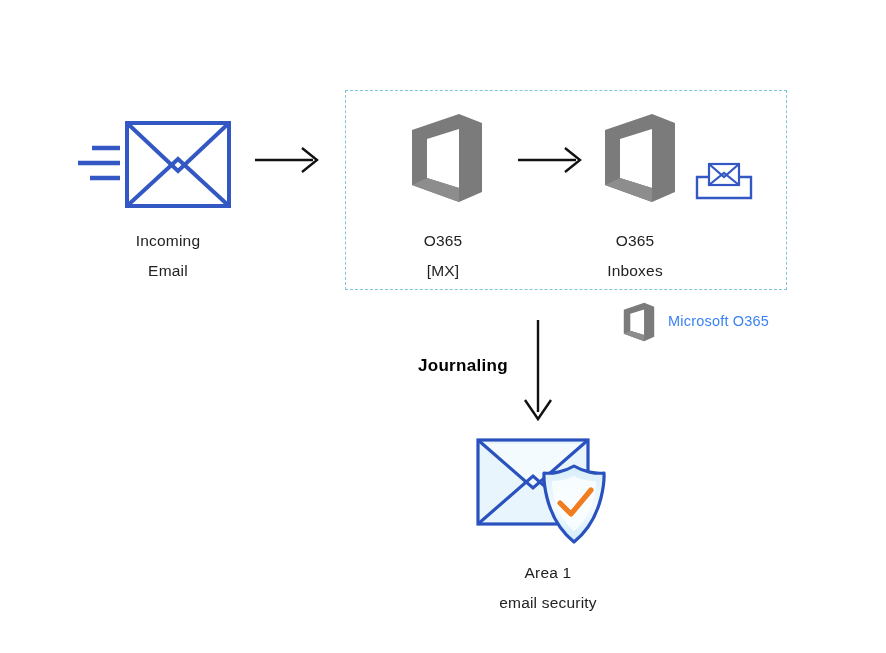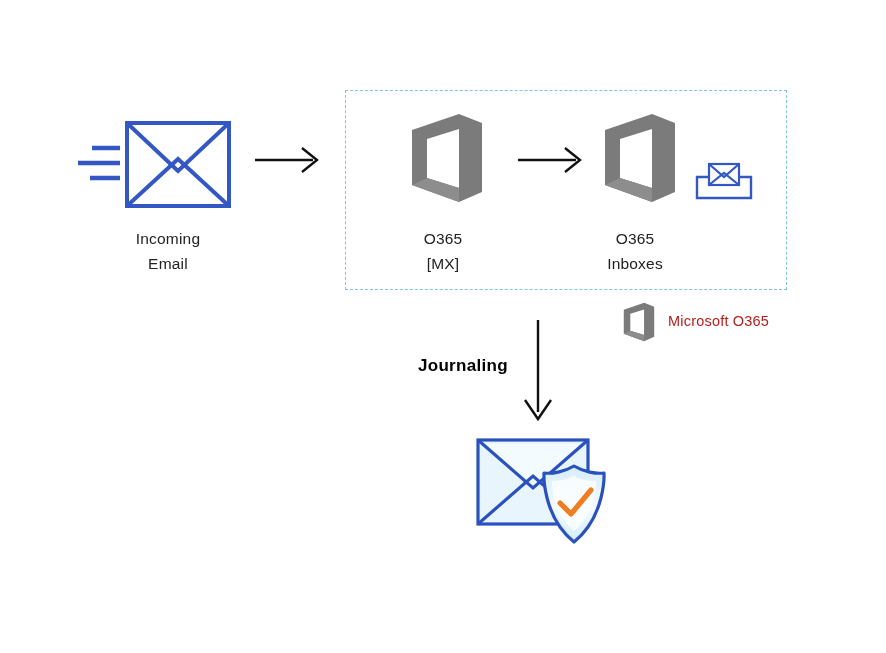--- a/index.html
+++ b/index.html
@@ -19,29 +19,29 @@
   }
   .abs { position: absolute; }
 
   
   .label {
     position: absolute;
     font-family: "Liberation Sans", sans-serif;
     font-size: 15.5px;
     color: #222222;
     text-align: center;
-    line-height: 25px;
+    line-height: 30px;
     white-space: pre-line;
     letter-spacing: 0.2px;
   }
   .label-legend {
     position: absolute;
     font-family: "Liberation Sans", sans-serif;
     font-size: 14.5px;
-    color: #b91c1c;
+    color: #3b82f6;
     letter-spacing: 0.2px;
     white-space: nowrap;
   }
   .label-journaling {
     position: absolute;
     font-family: "Liberation Sans", sans-serif;
     font-size: 17px;
     font-weight: bold;
     color: #000000;
     letter-spacing: 0.3px;
@@ -185,14 +185,16 @@
       <path d="M104 44
                C111 48 120 49 126 49
                C126 49 127 80 104 99
                C81 80 82 49 82 49
                C88 49 97 48 104 44 Z" fill="#fdffff" stroke="none" opacity="0.75"></path>
 
       <path d="M90 71 L101 82 L121 58" fill="none" stroke="#f07d20" stroke-width="5.2" stroke-linecap="round" stroke-linejoin="round"></path>
     </svg>
   </div>
 
+  <div class="label" style="left:468px; top:558px; width:160px;">Area 1
+email security</div>
 
 </div>
 
 </body></html>

